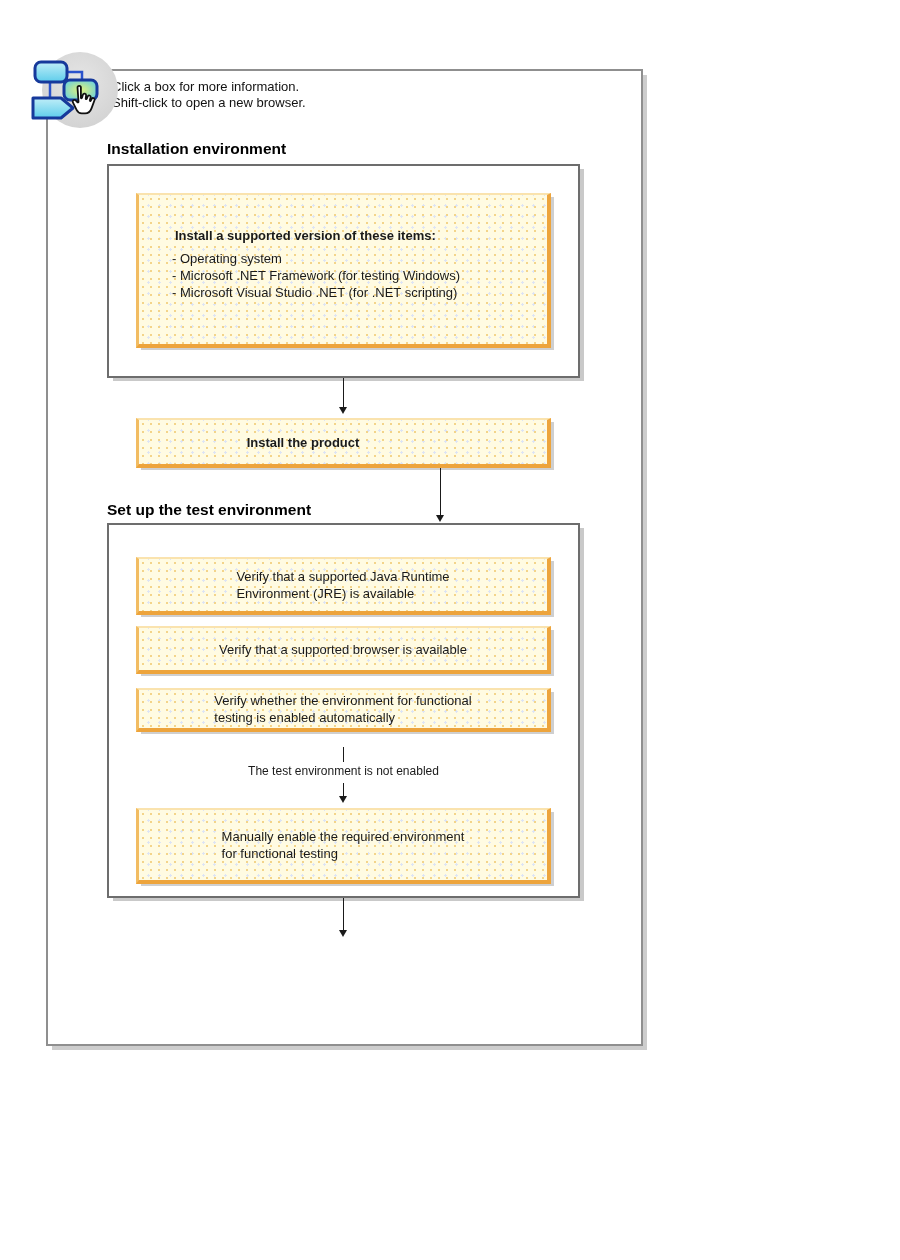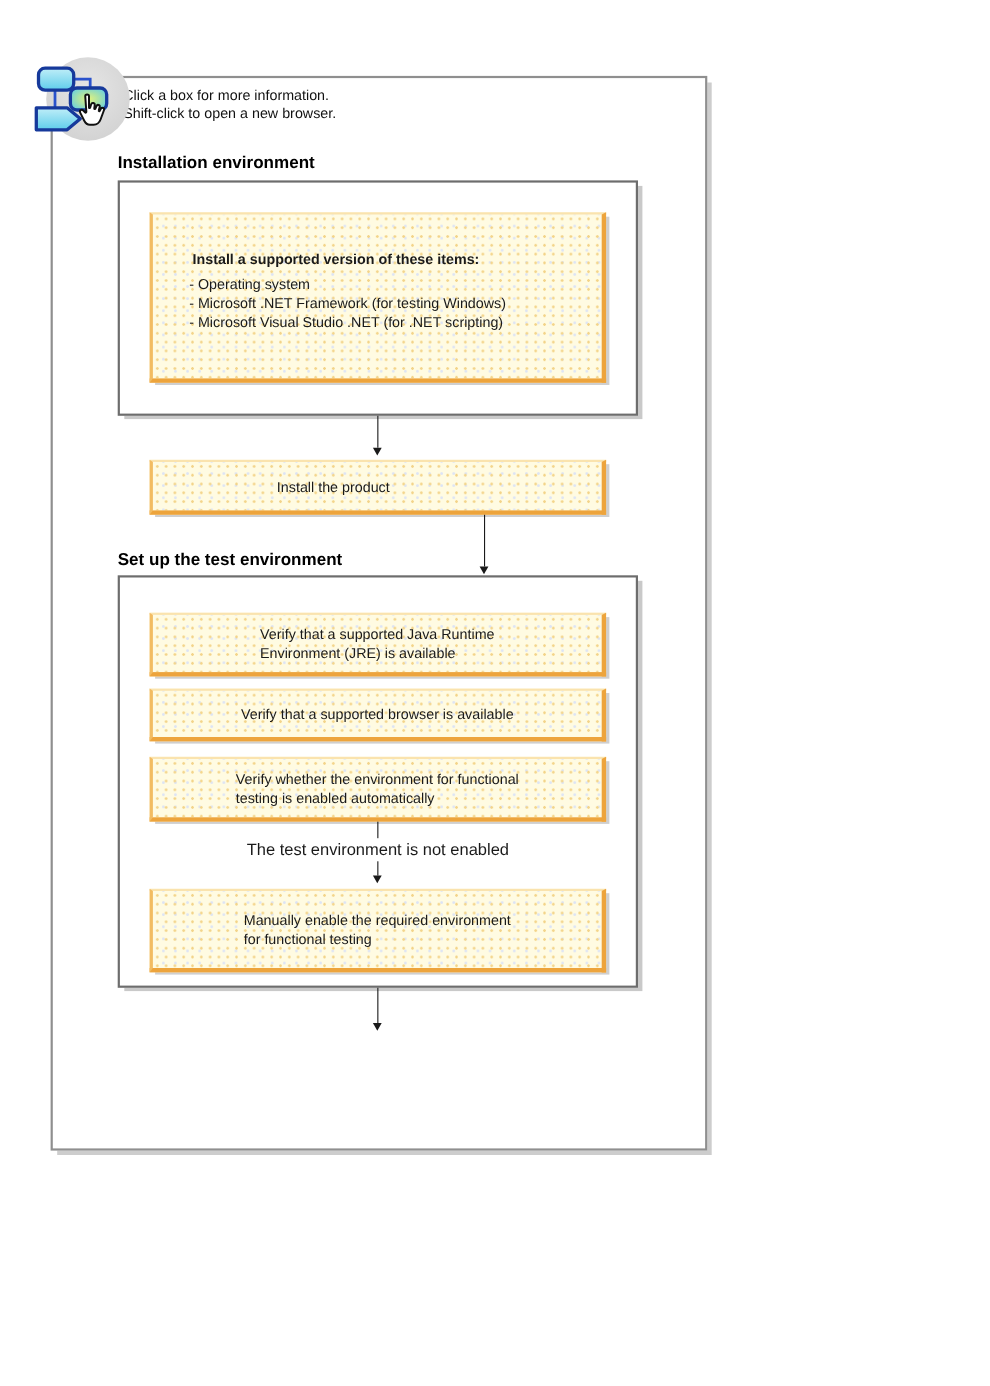--- a/index.html
+++ b/index.html
@@ -46,42 +46,42 @@
     border-bottom:4px solid #eda43c;
     box-shadow:4px 3px 0 -1px #cfcfcf;
     font-size:13px;line-height:17px;color:#1a1a1a;
     display:flex;align-items:center;justify-content:center;
     cursor:pointer;
   }
   .ybox .box-label{display:inline-block;text-align:left;white-space:pre-line;}
   #box-prereq{top:193px;height:155px;display:block;padding:32px 10px 0 33px;}
   #box-prereq .box-title{font-weight:bold;margin:0 0 6px 3px;font-size:13px;}
   #box-prereq .box-items{white-space:pre-line;line-height:17px;}
-  #box-install{top:418px;height:50px;}
+  #box-install{top:418px;height:50px;font-weight:bold;}
   #box-install .box-label{margin-right:80px;}
   #box-jre{top:557px;height:58px;}
   #box-browser{top:626px;height:48px;}
-  #box-functional{top:688px;height:59px;}
+  #box-functional{top:688px;height:44px;}
   #box-manual{top:808px;height:76px;}
   #box-check{top:943px;height:62px;}
   
   .vline{position:absolute;width:1px;background:#1a1a1a;}
   .vline.head::after{
     content:"";position:absolute;left:-4px;bottom:-7px;width:0;height:0;
     border-left:4px solid rgba(0,0,0,0);border-right:4px solid rgba(0,0,0,0);
     border-top:7px solid #1a1a1a;
   }
   #arrow-c1-install{left:343px;top:378px;height:29px;}
   #line-install-c2{left:440px;top:468px;height:47px;}
   #stub-functional{left:343px;top:747px;height:15px;}
   #arrow-label-manual{left:343px;top:783px;height:13px;}
   #arrow-c2-check{left:343px;top:898px;height:32px;}
   .connector-label{
     position:absolute;left:107px;width:473px;top:764px;text-align:center;
-    font-size:15px;color:#1a1a1a;
+    font-size:12px;color:#1a1a1a;
   }
   
   .flow-icon{position:absolute;left:28px;top:47px;width:92px;height:88px;z-index:5;}
 </style>
 </head>
 <body>
 
 <div id="canvas">
 
   <div class="outer-frame"></div>

